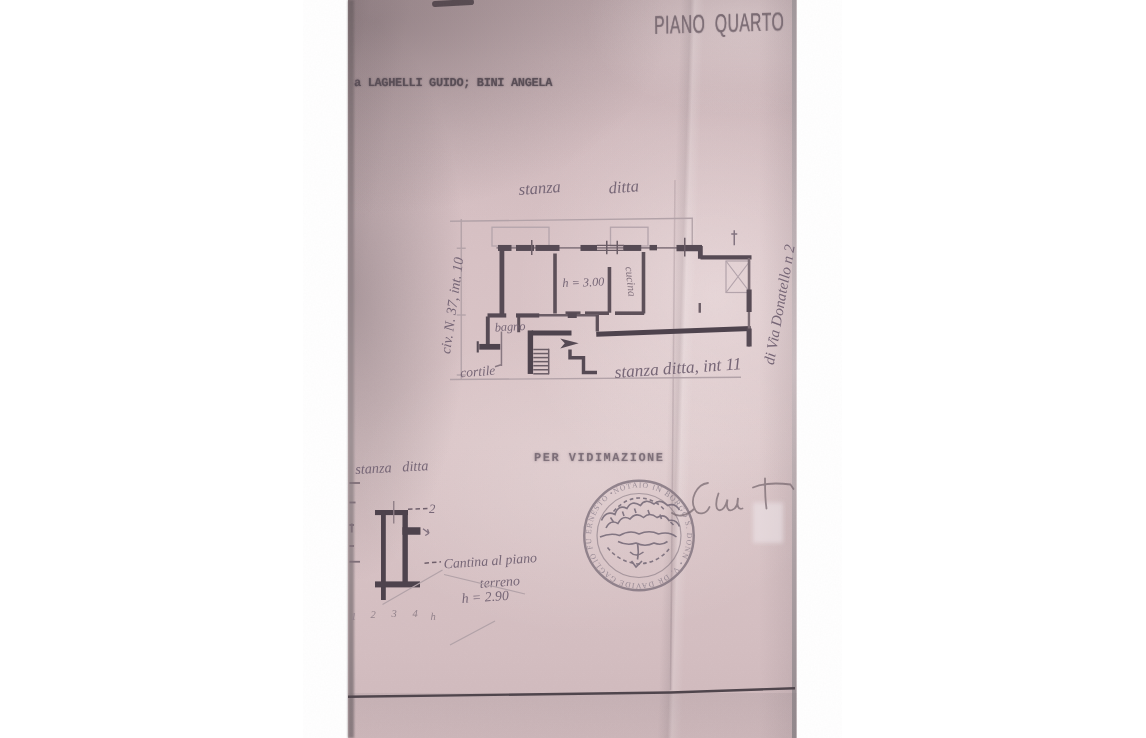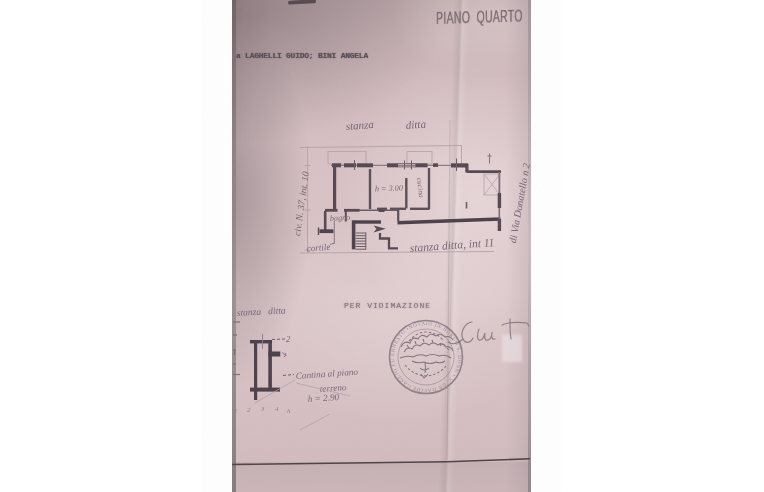--- a/index.html
+++ b/index.html
@@ -35,21 +35,21 @@
 
   <div class="t" style="left:0;top:462px;width:299px;height:30px;background:linear-gradient(to bottom,rgba(120,108,114,0.13),rgba(120,108,114,0.04));"></div>
 
   <div class="t" style="left:56px;top:0px;width:28px;height:3.5px;background:rgba(55,46,52,0.7);border-radius:2px;transform:rotate(-3deg);"></div>
 
   <div class="t" style="left:204px;top:8px;font-size:15px;letter-spacing:0.4px;color:#796a72;transform:scaleX(0.70) scaleY(1.15) rotate(-1deg);transform-origin:left top;text-shadow:0 0 0.5px rgba(121,106,114,0.8);filter:blur(0.25px);">PIANO&nbsp; QUARTO</div>
 
   <div class="t" style="left:4px;top:33px;font-family:'Liberation Mono',monospace;font-size:8px;font-weight:bold;letter-spacing:-0.25px;color:rgba(86,75,84,0.92);text-shadow:0 0 1.2px rgba(86,75,84,0.8);filter:blur(0.4px);margin-top:18px;">a LAGHELLI GUIDO; BINI ANGELA</div>
 
 
-  <div class="t" style="left:112px;top:301px;font-family:'Liberation Mono',monospace;font-size:8px;font-weight:normal;letter-spacing:1px;color:rgba(88,76,88,0.62);text-shadow:0 0 1.7px rgba(88,76,88,0.5);filter:blur(0.4px);">PER VIDIMAZIONE</div>
+  <div class="t" style="left:124px;top:301px;font-family:'Liberation Mono',monospace;font-size:8px;font-weight:bold;letter-spacing:1px;color:rgba(88,76,88,0.62);text-shadow:0 0 1.7px rgba(88,76,88,0.5);filter:blur(0.4px);">PER VIDIMAZIONE</div>
 </div>
 
 <svg width="764" height="492" viewBox="0 0 764 492" style="position:absolute;left:0;top:0;">
   <filter id="gr">
       <feTurbulence type="fractalNoise" baseFrequency="0.9" numOctaves="2" result="n"></feTurbulence>
     <feColorMatrix in="n" type="matrix" values="0 0 0 0 0.38 0 0 0 0 0.32 0 0 0 0 0.35 0 0 0 0.5 0"></feColorMatrix>
   </filter>
   <rect x="232" y="0" width="299" height="492" filter="url(#gr)" opacity="0.07"></rect>
 </svg>
 

